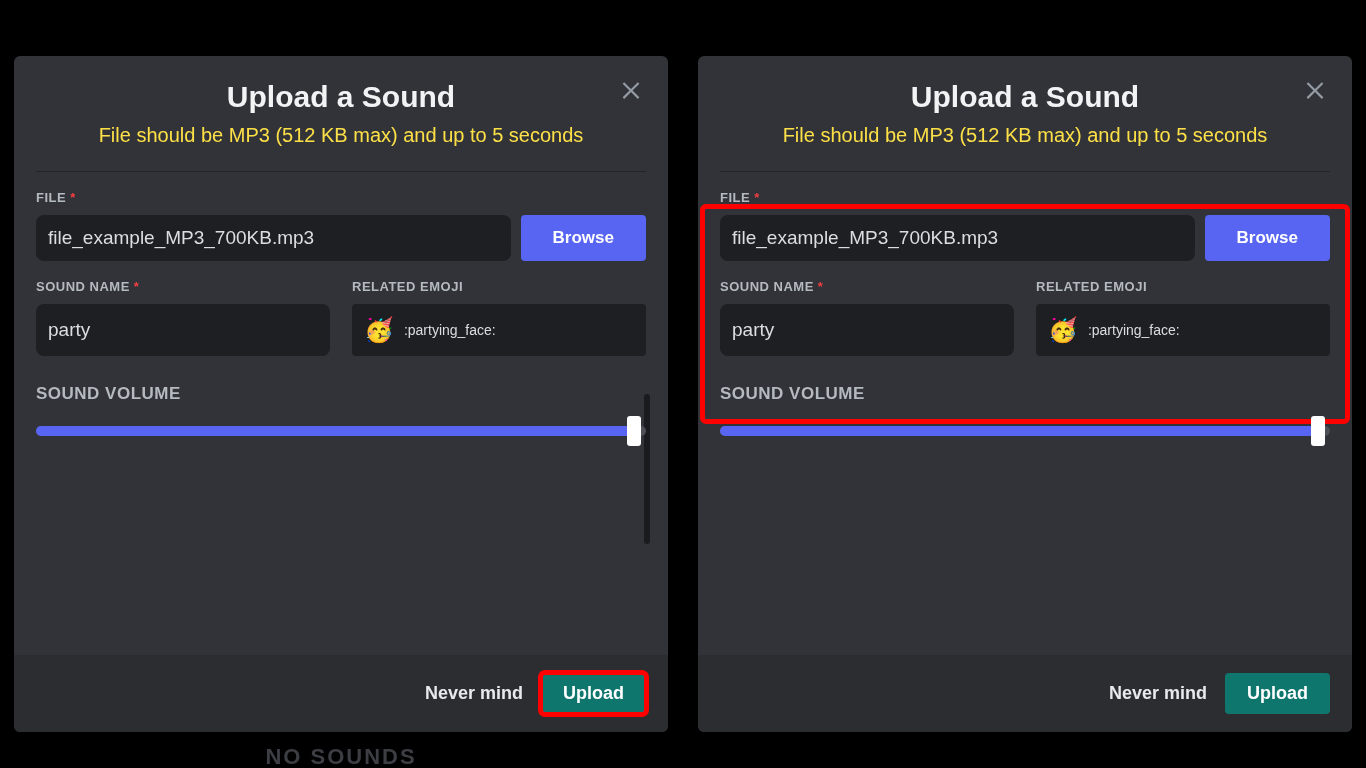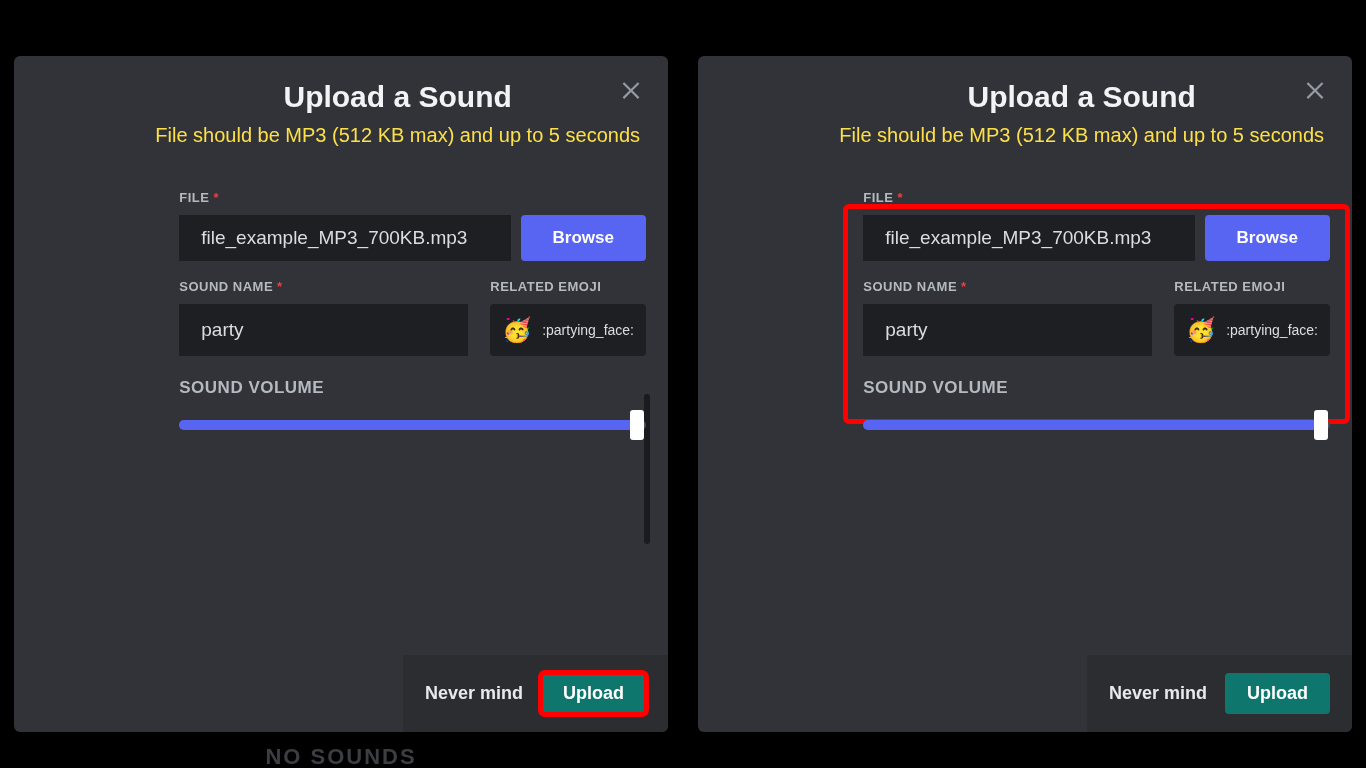--- a/index.html
+++ b/index.html
@@ -1,33 +1,33 @@
 <!DOCTYPE html>
 <html><head>
 <meta charset="utf-8">
 <style>
   * { box-sizing: border-box; margin: 0; padding: 0; }
   html, body { width: 1366px; height: 768px; background: #000; font-family: -apple-system, "Segoe UI", Helvetica, Arial, sans-serif; overflow: hidden; }
   .stage { display: flex; width: 1366px; height: 768px; }
   .panel-wrap { flex: 1; position: relative; padding: 56px 14px 36px 14px; display: flex; flex-direction: column; }
   .panel-wrap + .panel-wrap { border-left: 2px solid #000; }
-  .dialog { background: #313338; border-radius: 6px; display: flex; flex-direction: column; flex: 1; position: relative; overflow: hidden; align-items: flex-end; }
+  .dialog { background: #313338; border-radius: 6px; display: flex; flex-direction: column; flex: 1; position: relative; overflow: hidden; }
   .dialog-head { padding: 24px 28px 16px 28px; text-align: center; position: relative; }
   .dialog-title { color: #f2f3f5; font-size: 30px; font-weight: 800; margin-bottom: 10px; }
   .dialog-sub { color: #fde047; font-size: 20px; }
   .close-btn { position: absolute; top: 18px; right: 22px; width: 30px; height: 30px; display: flex; align-items: center; justify-content: center; color: #949ba4; cursor: pointer; }
   .close-btn svg { width: 26px; height: 26px; }
   .hr { height: 1px; background: #232428; margin: 8px 22px 0 22px; }
   .dialog-body { padding: 18px 22px 10px 22px; flex: 1; display: flex; flex-direction: column; position: relative; }
   .field-label { color: #b5bac1; font-size: 13px; font-weight: 700; letter-spacing: .5px; margin-bottom: 10px; }
   .req { color: #f23f42; margin-left: 4px; }
   .file-row { display: flex; gap: 10px; align-items: stretch; margin-bottom: 18px; }
-  .input-box { background: #1e1f22; border-radius: 0; color: #dbdee1; font-size: 19px; padding: 12px 22px; flex: 1; border: none; outline: none; }
+  .input-box { background: #1e1f22; border-radius: 8px; color: #dbdee1; font-size: 19px; padding: 12px 12px; flex: 1; border: none; outline: none; }
   .browse-btn { background: #5865f2; color: #fff; font-weight: 600; font-size: 17px; border: none; border-radius: 4px; padding: 0 32px; cursor: pointer; }
-  .two-col { display: flex; gap: 22px; margin-bottom: 22px; }
+  .two-col { display: flex; gap: 22px; margin-bottom: 28px; }
   .col { flex: 1; display: flex; flex-direction: column; }
   .emoji-box { background: #1e1f22; border-radius: 4px; padding: 10px 12px; display: flex; align-items: center; gap: 10px; height: 52px; }
   .emoji-glyph { font-size: 24px; line-height: 1; }
   .emoji-code { color: #dbdee1; font-size: 14px; }
   .vol-label { color: #b5bac1; font-size: 17px; font-weight: 700; letter-spacing: .5px; margin-bottom: 22px; }
   .slider-track { position: relative; height: 10px; background: #4e5058; border-radius: 5px; }
   .slider-fill { position: absolute; top: 0; left: 0; height: 100%; background: #5865f2; border-radius: 5px; }
   .slider-thumb { position: absolute; top: 50%; width: 14px; height: 30px; background: #fff; border-radius: 3px; transform: translate(-50%, -50%); }
   .dialog-foot { background: #2b2d31; padding: 18px 22px; display: flex; justify-content: flex-end; align-items: center; gap: 18px; }
   .link-btn { background: transparent; color: #e8e9ea; font-weight: 600; font-size: 18px; border: none; cursor: pointer; }

